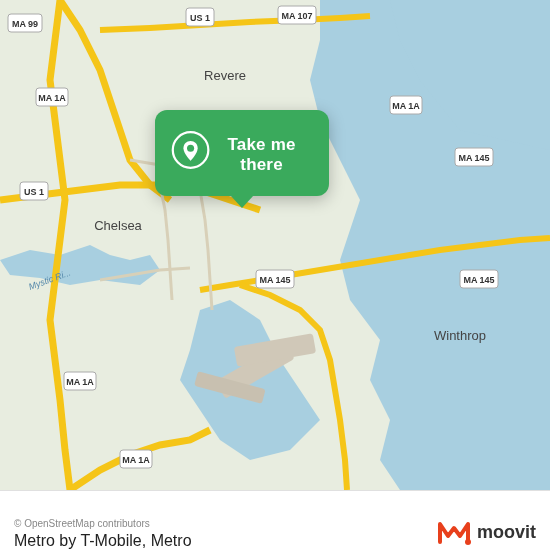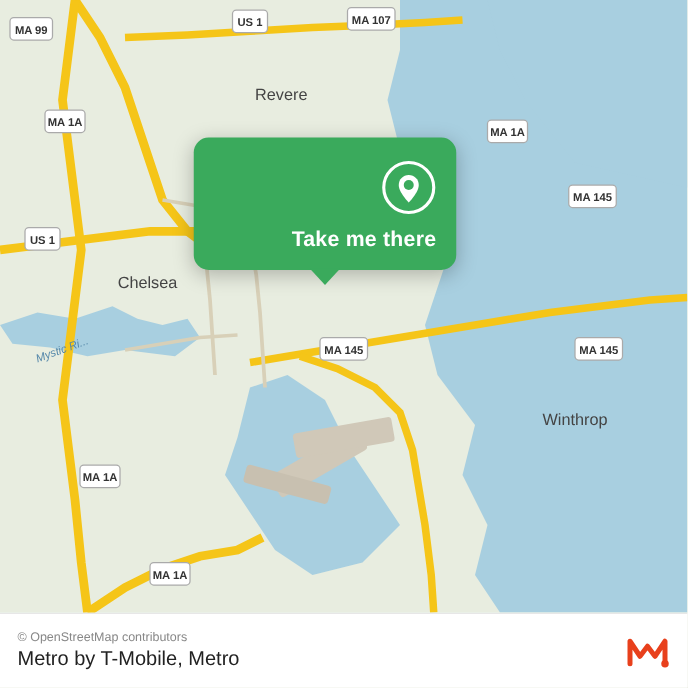--- a/index.html
+++ b/index.html
@@ -25,27 +25,27 @@
       height: 100%;
       position: absolute;
       top: 0; left: 0;
     }
 
     
     #popup-card {
       position: absolute;
       top: 110px;
       left: 155px;
-      width: 210px;
+      width: 174px;
       background: #3aaa5c;
       border-radius: 12px;
       padding: 18px 16px 14px 16px;
       display: flex;
-      flex-direction: column;
-      align-items: flex-end;
+      flex-direction: row;
+      align-items: center;
       box-shadow: 0 4px 16px rgba(0,0,0,0.25);
       cursor: pointer;
     }
 
     #popup-card::after {
       content: '';
       position: absolute;
       bottom: -12px;
       left: 50%;
       transform: translateX(-50%);
@@ -72,21 +72,21 @@
       cursor: pointer;
       padding: 0;
     }
 
     
     #bottom-bar {
       width: 550px;
       height: 60px;
       background: white;
       display: flex;
-      align-items: center;
+      align-items: flex-end;
       padding: 0 14px;
       border-top: 1px solid #e0e0e0;
       justify-content: space-between;
       gap: 25px;
     }
 
     .bottom-left {
       display: flex;
       flex-direction: column;
     }
@@ -217,14 +217,15 @@
     <span class="attribution-text">© OpenStreetMap contributors</span>
     <span class="location-title">Metro by T-Mobile, Metro</span>
   </div>
   <div class="moovit-logo">
     <svg class="moovit-m" viewBox="0 0 36 36" xmlns="http://www.w3.org/2000/svg">
 
       <rect width="36" height="36" rx="4" fill="white"></rect>
       <path d="M4 28 L4 10 L12 22 L18 14 L24 22 L32 10 L32 28" stroke="#e8401c" stroke-width="4" fill="none" stroke-linecap="round" stroke-linejoin="round"></path>
       <circle cx="32" cy="28" r="3" fill="#e8401c"></circle>
     </svg>
+    <span class="moovit-text">moovit</span>
   </div>
 </div>
 
 </body></html>

